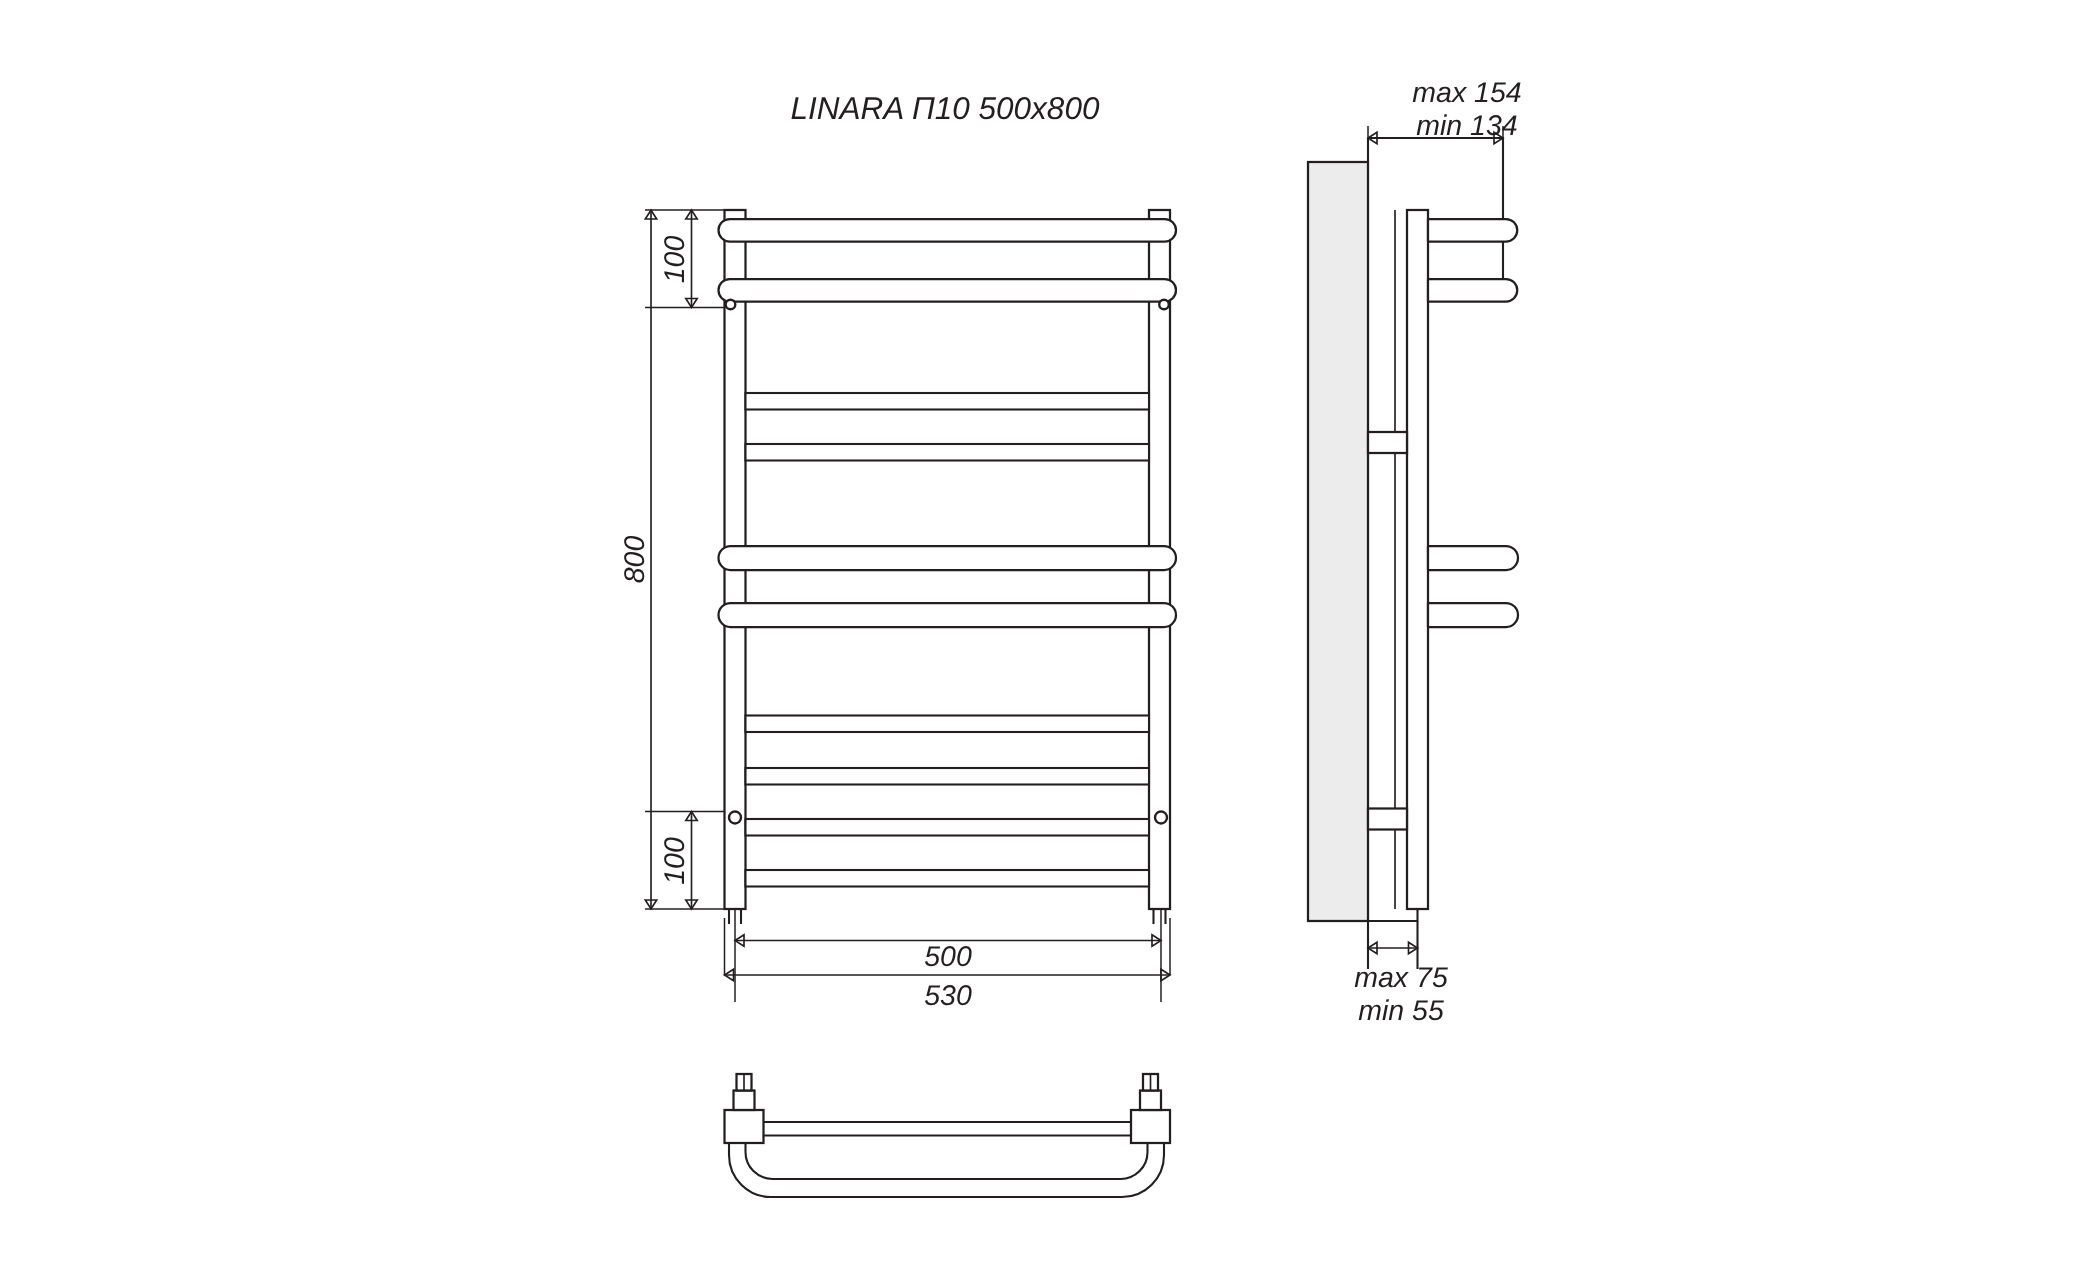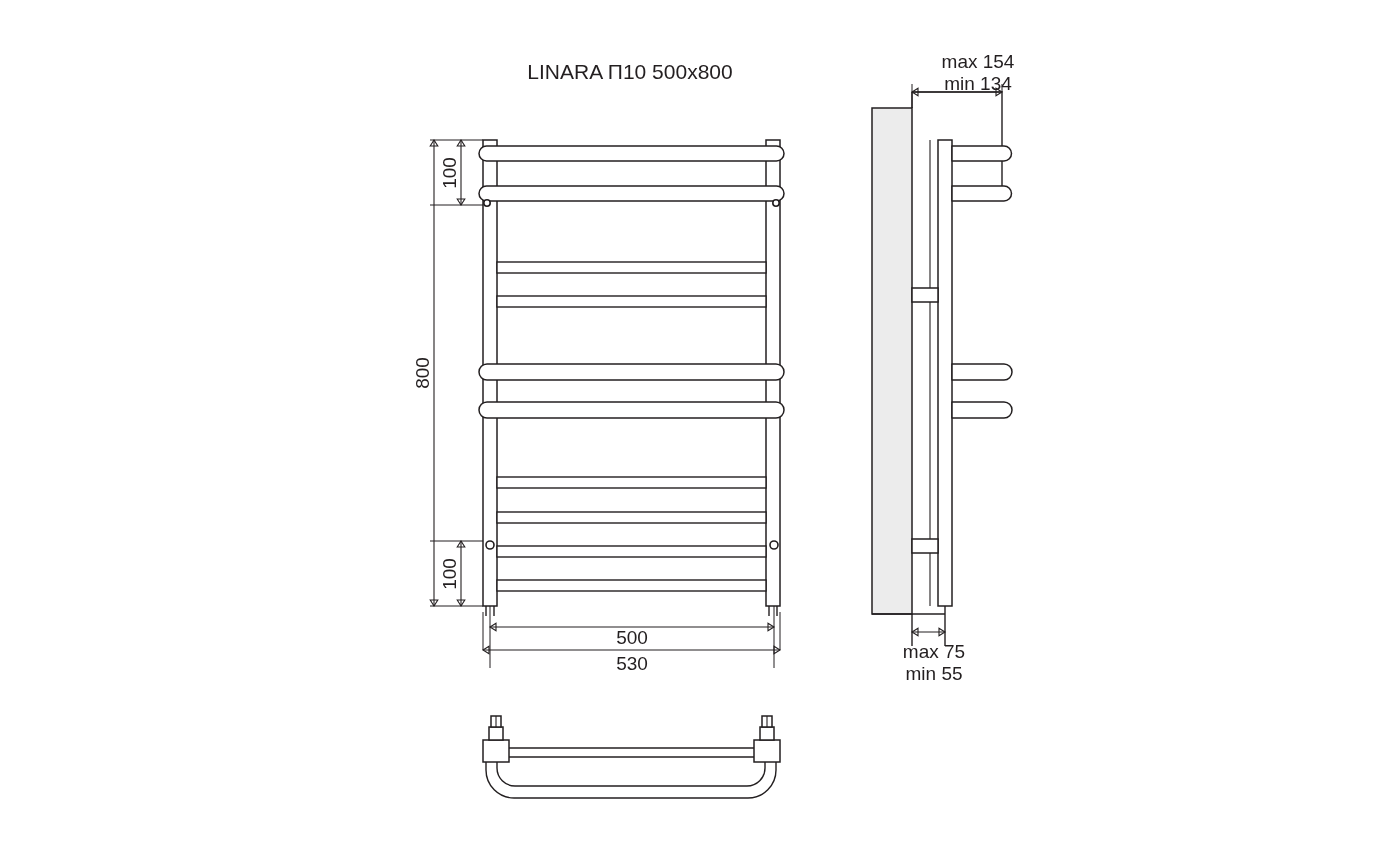--- a/index.html
+++ b/index.html
@@ -15,20 +15,21 @@
     color: #1a1a1a;
     overflow: hidden;
     position: relative;
   }
   #sheet {
     position: absolute;
     left: 0;
     top: 0;
     width: 1400px;
     height: 850px;
+    font-style: italic;
   }
   svg#drawing {
     display: block;
     width: 1400px;
     height: 850px;
   }
   .ln {
     fill: none;
     stroke: #231f20;
     stroke-width: 1.4;

